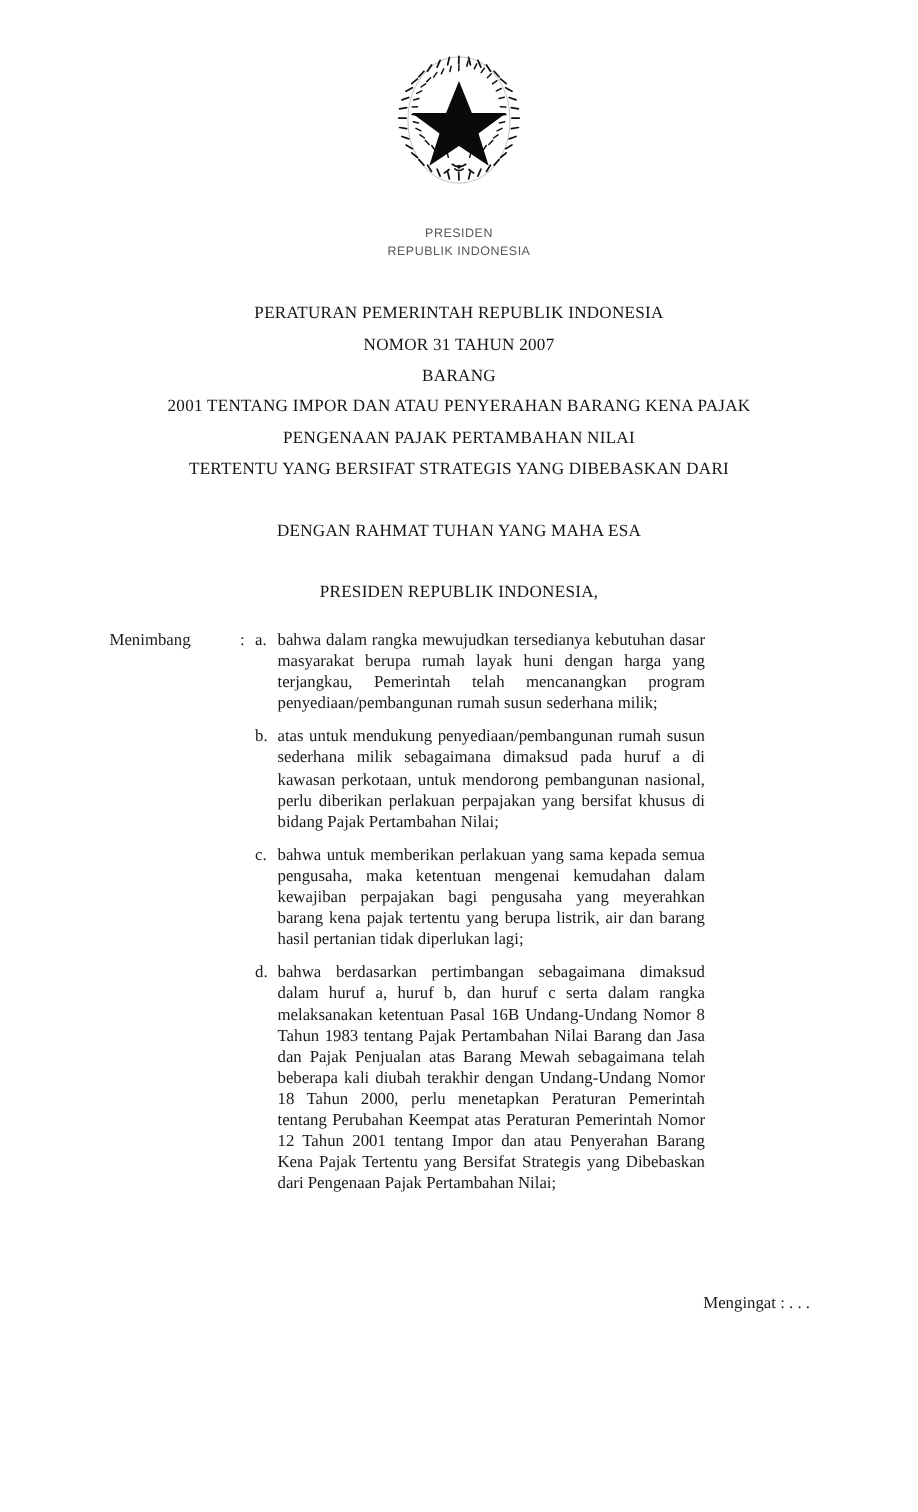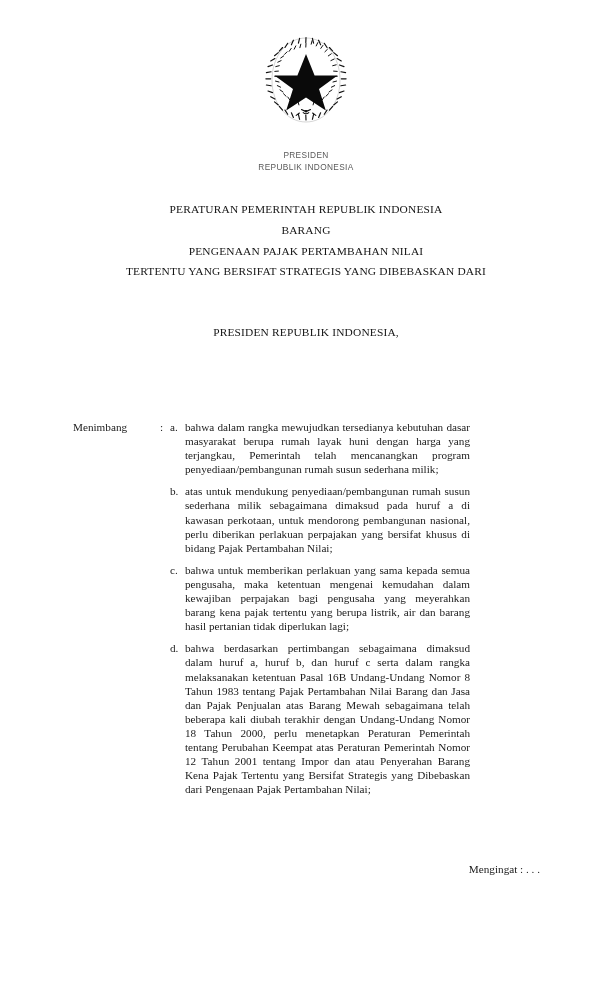--- a/index.html
+++ b/index.html
@@ -215,24 +215,27 @@
     </g>
   </svg>
   <div class="emblem-caption">
     <div>PRESIDEN</div>
     <div>REPUBLIK INDONESIA</div>
   </div>
 </div>
 
 <div class="title-block">
   <div class="tline">PERATURAN PEMERINTAH REPUBLIK INDONESIA</div>
+  <div class="tline">NOMOR  31  TAHUN  2007</div>
   <div class="tline">BARANG</div>
+  <div class="tline wide">2001 TENTANG IMPOR DAN ATAU PENYERAHAN BARANG KENA PAJAK</div>
   <div class="tline wide">PENGENAAN PAJAK PERTAMBAHAN NILAI</div>
   <div class="tline wide">TERTENTU YANG BERSIFAT STRATEGIS YANG DIBEBASKAN DARI</div>
   <div class="spacer-sm"></div>
+  <div class="tline">DENGAN RAHMAT TUHAN YANG MAHA ESA</div>
   <div class="spacer-sm"></div>
   <div class="tline">PRESIDEN REPUBLIK INDONESIA,</div>
 </div>
 
 <div class="menimbang">
   <div class="row">
     <span class="label">Menimbang</span>
     <span class="colon">:</span>
     <ul class="items">
       <li class="item">

